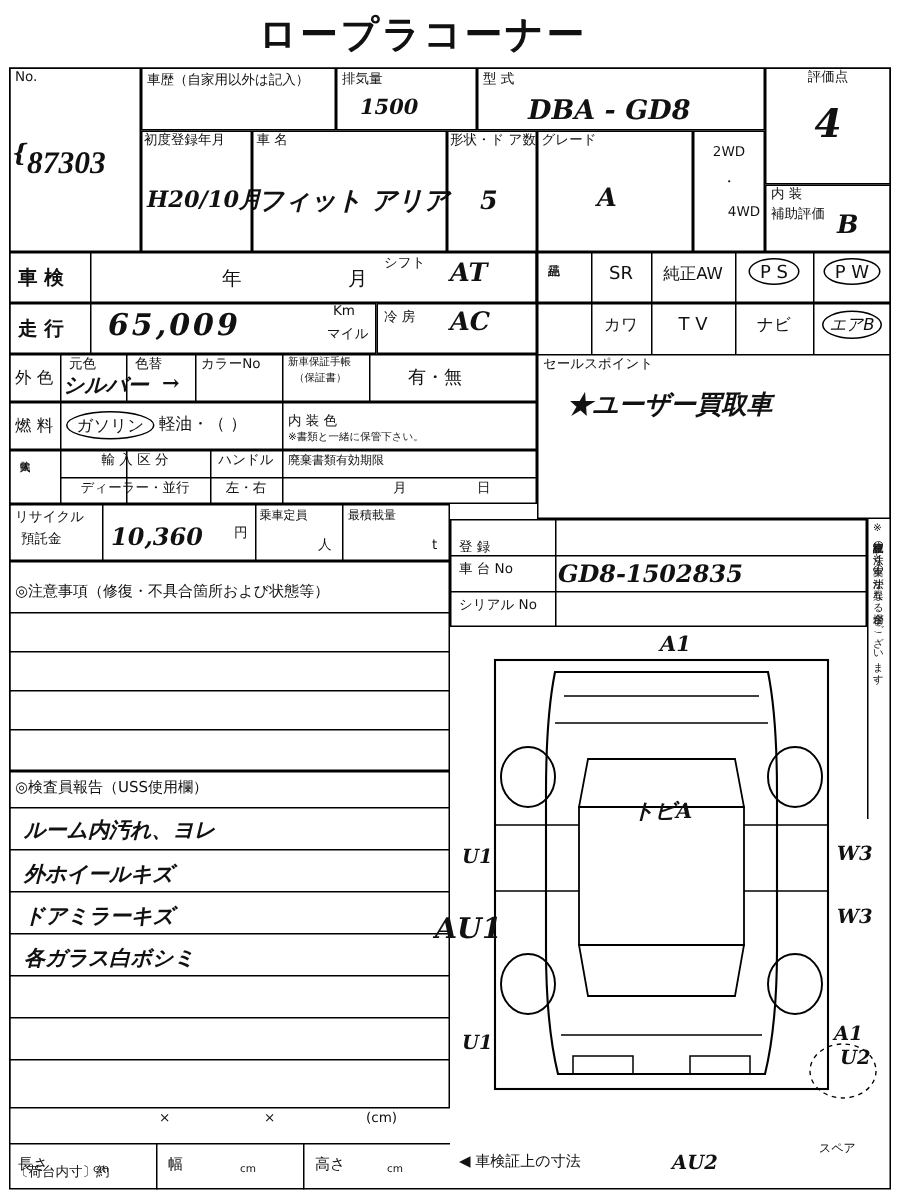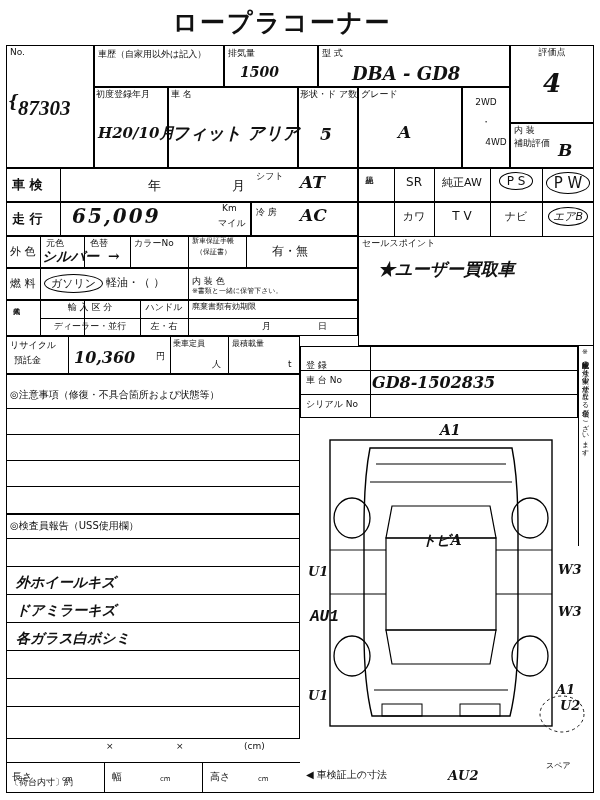--- a/index.html
+++ b/index.html
@@ -102,21 +102,21 @@
   <div class="vline" style="left:490px;top:168px;height:68px;"></div>
   <div class="vline" style="left:542px;top:168px;height:68px;"></div>
   <div class="lbl tt rot" style="left:364px;top:170px;font-size:8px;">純正品</div>
 
   <div class="lbl t ctr" style="left:394px;top:176px;width:40px;font-size:12px;">SR</div>
   <div class="lbl t ctr" style="left:434px;top:177px;width:56px;font-size:11px;">純正AW</div>
   <div class="lbl ctr" style="left:490px;top:172px;width:52px;">
       <span class="oval" style="font-size:12px;padding:1px 7px;">P S</span>
     </div>
   <div class="lbl ctr" style="left:542px;top:172px;width:52px;">
-      <span class="oval" style="font-size:15px;padding:1px 7px;">P W</span>
+      <span class="oval" style="font-size:12px;padding:1px 7px;">P W</span>
     </div>
 
   <div class="lbl t ctr" style="left:394px;top:211px;width:40px;font-size:11px;">カワ</div>
   <div class="lbl t ctr" style="left:434px;top:210px;width:56px;font-size:12px;">T V</div>
   <div class="lbl t ctr" style="left:490px;top:211px;width:52px;font-size:11px;">ナビ</div>
   <div class="lbl ctr" style="left:542px;top:207px;width:52px;">
       <span class="oval" style="font-size:11px;padding:1px 4px;font-style:italic;">エアB</span>
     </div>
 
   <div class="bx b" style="left:358px;top:236px;width:236px;height:110px;"></div>
@@ -199,20 +199,21 @@
 
   <div class="bx b" style="left:6px;top:514px;width:294px;height:224px;border-bottom:none;"></div>
   <div class="lbl t" style="left:10px;top:521px;font-size:10px;">◎検査員報告（USS使用欄）</div>
   <div class="hline" style="left:6px;top:538px;width:294px;"></div>
   <div class="hline" style="left:6px;top:566px;width:294px;"></div>
   <div class="hline" style="left:6px;top:594px;width:294px;"></div>
   <div class="hline" style="left:6px;top:622px;width:294px;"></div>
   <div class="hline" style="left:6px;top:650px;width:294px;"></div>
   <div class="hline" style="left:6px;top:678px;width:294px;"></div>
   <div class="hline" style="left:6px;top:706px;width:294px;"></div>
+  <div class="lbl hand" style="left:16px;top:545px;font-size:14px;">ルーム内汚れ、ヨレ</div>
   <div class="lbl hand" style="left:16px;top:574px;font-size:14px;">外ホイールキズ</div>
   <div class="lbl hand" style="left:16px;top:602px;font-size:14px;">ドアミラーキズ</div>
   <div class="lbl hand" style="left:16px;top:630px;font-size:14px;">各ガラス白ボシミ</div>
 
   <div class="bx" style="left:300px;top:418px;width:294px;height:320px;">
     <svg width="294" height="320" viewBox="0 0 294 320">
 
       <rect x="30" y="22" width="222" height="286" fill="none" stroke="#000" stroke-width="1.4"></rect>
 
       <path d="M70 30 Q64 60 64 110 L64 215 Q64 265 72 298 L210 298 Q218 265 218 215 L218 110 Q218 60 212 30 Z" fill="none" stroke="#000" stroke-width="1.4"></path>
@@ -245,21 +246,21 @@
       <line x1="30" y1="176" x2="64" y2="176" stroke="#000" stroke-width="0.9"></line>
       <line x1="218" y1="132" x2="252" y2="132" stroke="#000" stroke-width="0.9"></line>
       <line x1="218" y1="176" x2="252" y2="176" stroke="#000" stroke-width="0.9"></line>
 
       <ellipse cx="262" cy="296" rx="22" ry="18" fill="none" stroke="#000" stroke-width="0.9" stroke-dasharray="3,3"></ellipse>
     </svg>
   </div>
   <div class="lbl hand" style="left:440px;top:422px;font-size:14px;">A1</div>
   <div class="lbl hand" style="left:422px;top:532px;font-size:14px;">トビA</div>
   <div class="lbl hand" style="left:308px;top:564px;font-size:13px;">U1</div>
-  <div class="lbl hand" style="left:310px;top:608px;font-size:16px;font-family:Liberation Mono, monospace;">AU1</div>
+  <div class="lbl hand" style="left:290px;top:608px;font-size:19px;">AU1</div>
   <div class="lbl hand" style="left:308px;top:688px;font-size:13px;">U1</div>
   <div class="lbl hand" style="left:558px;top:562px;font-size:13px;">W3</div>
   <div class="lbl hand" style="left:558px;top:604px;font-size:13px;">W3</div>
   <div class="lbl hand" style="left:556px;top:682px;font-size:13px;">A1</div>
   <div class="lbl hand" style="left:560px;top:698px;font-size:13px;">U2</div>
   <div class="lbl hand" style="left:448px;top:768px;font-size:13px;">AU2</div>
   <div class="lbl tt" style="left:546px;top:762px;font-size:8px;">スペア</div>
 
   <div class="hline" style="left:6px;top:738px;width:294px;"></div>
   <div class="lbl tt" style="left:10px;top:778px;font-size:9px;">〔荷台内寸〕約</div>

